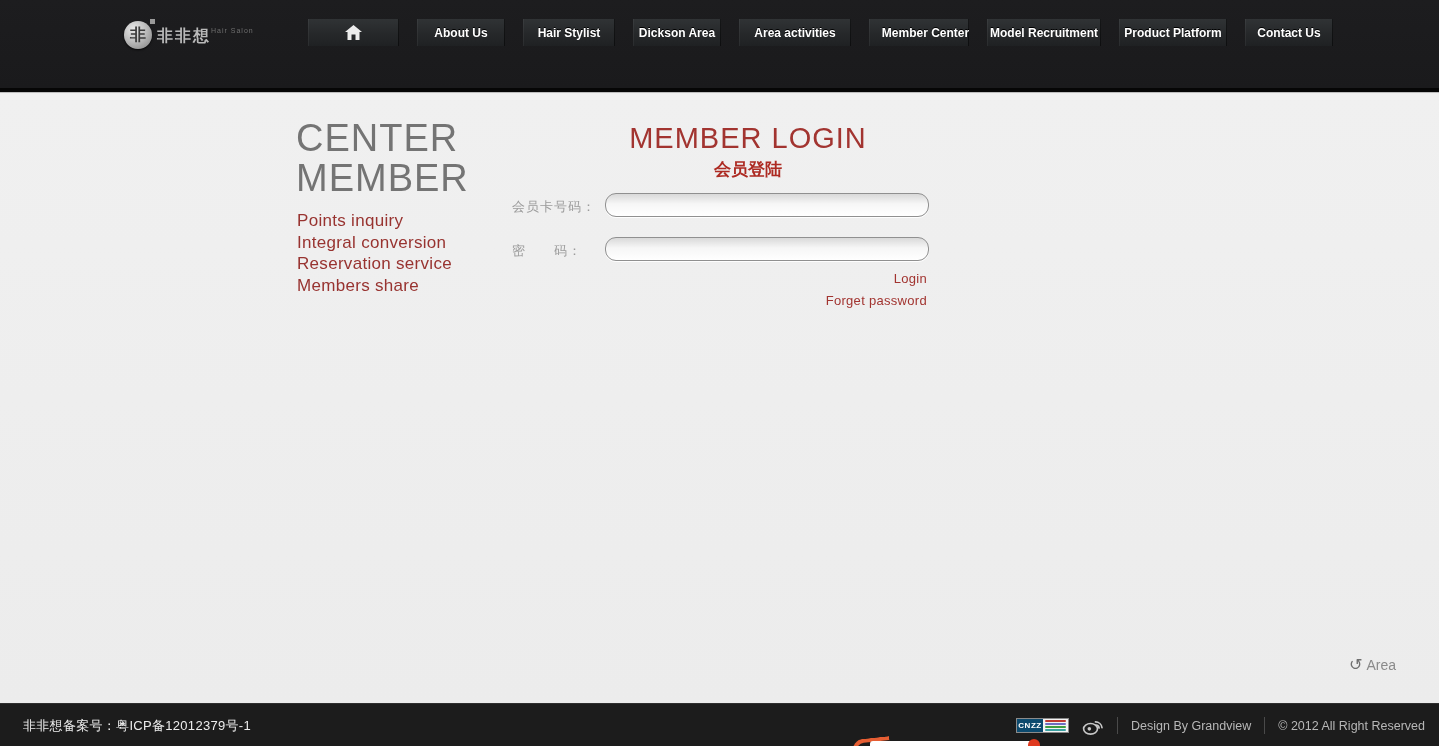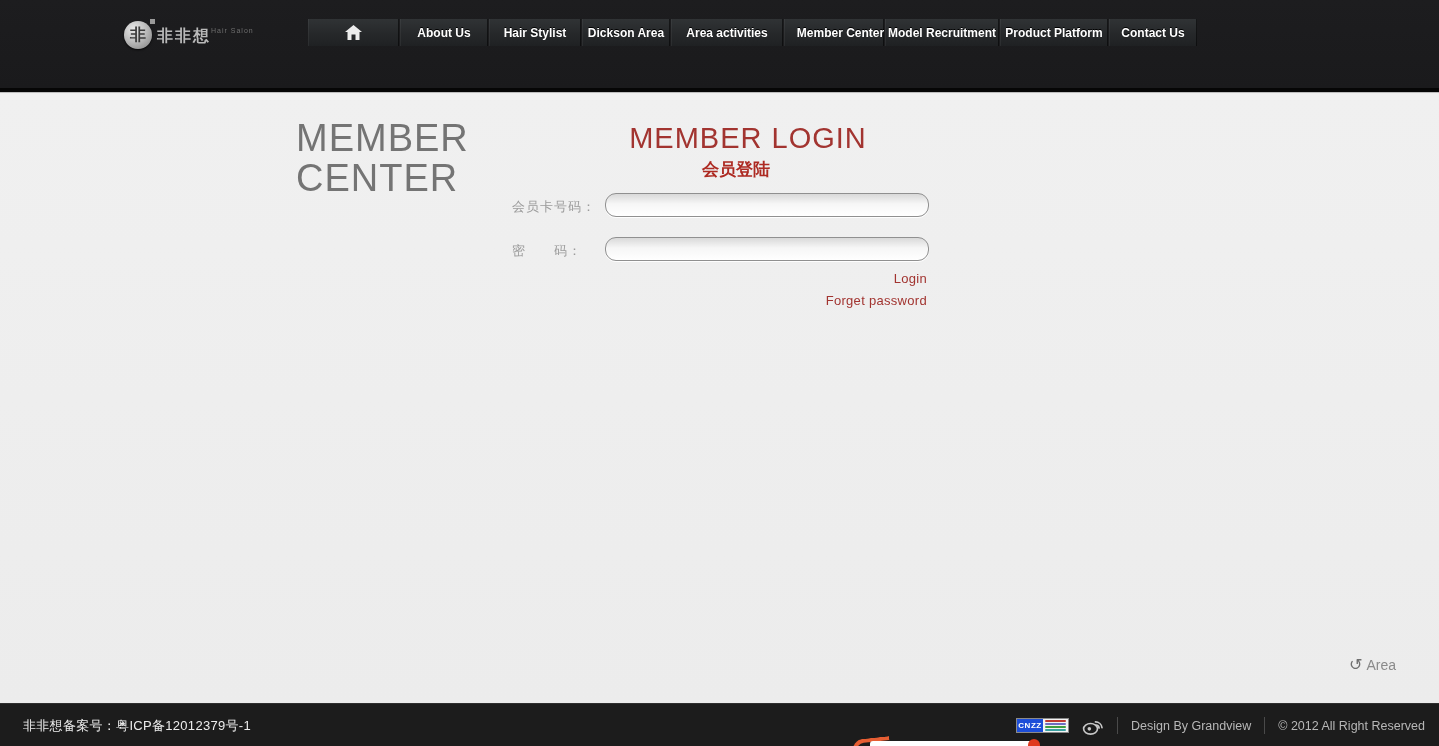--- a/index.html
+++ b/index.html
@@ -31,21 +31,21 @@
     box-shadow:0 1px 2px rgba(0,0,0,.8);
   }
   .logo-circle span { color:#3a3a3a; font-weight:bold; font-size:16px; line-height:1; }
   .logo-dot { position:absolute; right:-3px; top:-2px; width:5px; height:5px; background:#9a9a9a; }
   .logo-text { margin-left:5px; display:flex; flex-direction:row; }
   .logo-name { color:#b9b9b9; font-size:16px; font-weight:bold; letter-spacing:2px; line-height:17px; }
   .logo-tagline { color:#6f6f6f; font-size:7px; letter-spacing:1px; line-height:8px; }
 
   .nav { position:absolute; left:308px; top:19px; height:27px; display:flex; }
   .nav-btn {
-    height:27px; margin-right:1px;
+    height:27px; margin-right:18px;
     background:linear-gradient(180deg,#303335 0%,#26282a 55%,#1f2123 100%);
     box-shadow:inset 1px 0 0 rgba(255,255,255,.05), inset -1px 0 0 rgba(0,0,0,.55);
     color:#ffffff; font-size:12px; font-weight:bold;
     text-shadow:0 -1px 0 #000;
     display:flex; align-items:center; justify-content:center;
     cursor:pointer; white-space:nowrap;
   }
   .nav-btn:nth-child(1){ width:91px; }
   .nav-btn:nth-child(2){ width:88px; }
   .nav-btn:nth-child(3){ width:92px; }
@@ -74,21 +74,21 @@
 
   .login-box { position:absolute; left:510px; top:28px; width:420px; }
   .login-title {
     position:absolute; left:50%; top:0; transform:translateX(-50%);
     margin-left:28px;
     font-size:29px; font-weight:400; letter-spacing:1px;
     color:#a23430; white-space:nowrap;
   }
   .login-subtitle {
     position:absolute; left:50%; top:36px; transform:translateX(-50%);
-    margin-left:16px;
+    margin-left:28px;
     font-size:17px; font-weight:bold; color:#ad2a22; white-space:nowrap;
   }
   .form-row { position:absolute; left:0; width:420px; height:24px; }
   .form-row.row1 { top:71px; }
   .form-row.row2 { top:115px; }
   .form-label {
     position:absolute; left:2px; top:5px;
     font-size:13px; color:#9b9b9b; letter-spacing:1px; white-space:pre;
   }
   .form-input {
@@ -122,21 +122,21 @@
   }
   .footer-right {
     position:absolute; right:14px; top:0; height:43px;
     display:flex; align-items:center; gap:13px;
   }
   .cnzz-badge {
     width:53px; height:15px; display:flex; cursor:pointer;
     border:1px solid #8a8a8a; background:#111;
   }
   .cnzz-left {
-    background:#1d4ed8; color:#fff; font-size:8px; font-weight:bold;
+    background:#0c4a6e; color:#fff; font-size:8px; font-weight:bold;
     display:flex; align-items:center; justify-content:center;
     width:26px; letter-spacing:.5px;
   }
   .cnzz-right { flex:1; background:#f4f4f4; display:flex; flex-direction:column; justify-content:center; gap:1px; padding:1px 2px; }
   .cnzz-stripe { height:2px; border-radius:1px; }
   .s1{ background:#c03a30; } .s2{ background:#6f6fc2; } .s3{ background:#3f9e42; } .s4{ background:#3aa0a0; }
   .weibo { width:22px; height:18px; cursor:pointer; }
   .foot-sep { width:1px; height:17px; background:#4a4a4a; }
   .foot-text { color:#b7b7b7; font-size:12.5px; white-space:nowrap; }
 
@@ -187,24 +187,30 @@
       <div class="nav-btn">Model Recruitment</div>
       <div class="nav-btn">Product Platform</div>
       <div class="nav-btn">Contact Us</div>
     </div>
   </div>
   <div class="header-rule"></div>
 
   <div class="main">
 
     <div class="mc-title">
+      <div>CENTER</div>
       <div>MEMBER</div>
-      <div>CENTER</div>
-    </div>
-
+    </div>
+
+    <div class="mc-links">
+      <div class="mc-link">Points inquiry</div>
+      <div class="mc-link">Integral conversion</div>
+      <div class="mc-link">Reservation service</div>
+      <div class="mc-link">Members share</div>
+    </div>
 
     <div class="login-box">
       <div class="login-title">MEMBER LOGIN</div>
       <div class="login-subtitle">会员登陆</div>
 
       <div class="form-row row1">
         <span class="form-label">会员卡号码：</span>
         <input class="form-input" type="text" placeholder="" style="">
       </div>
 

